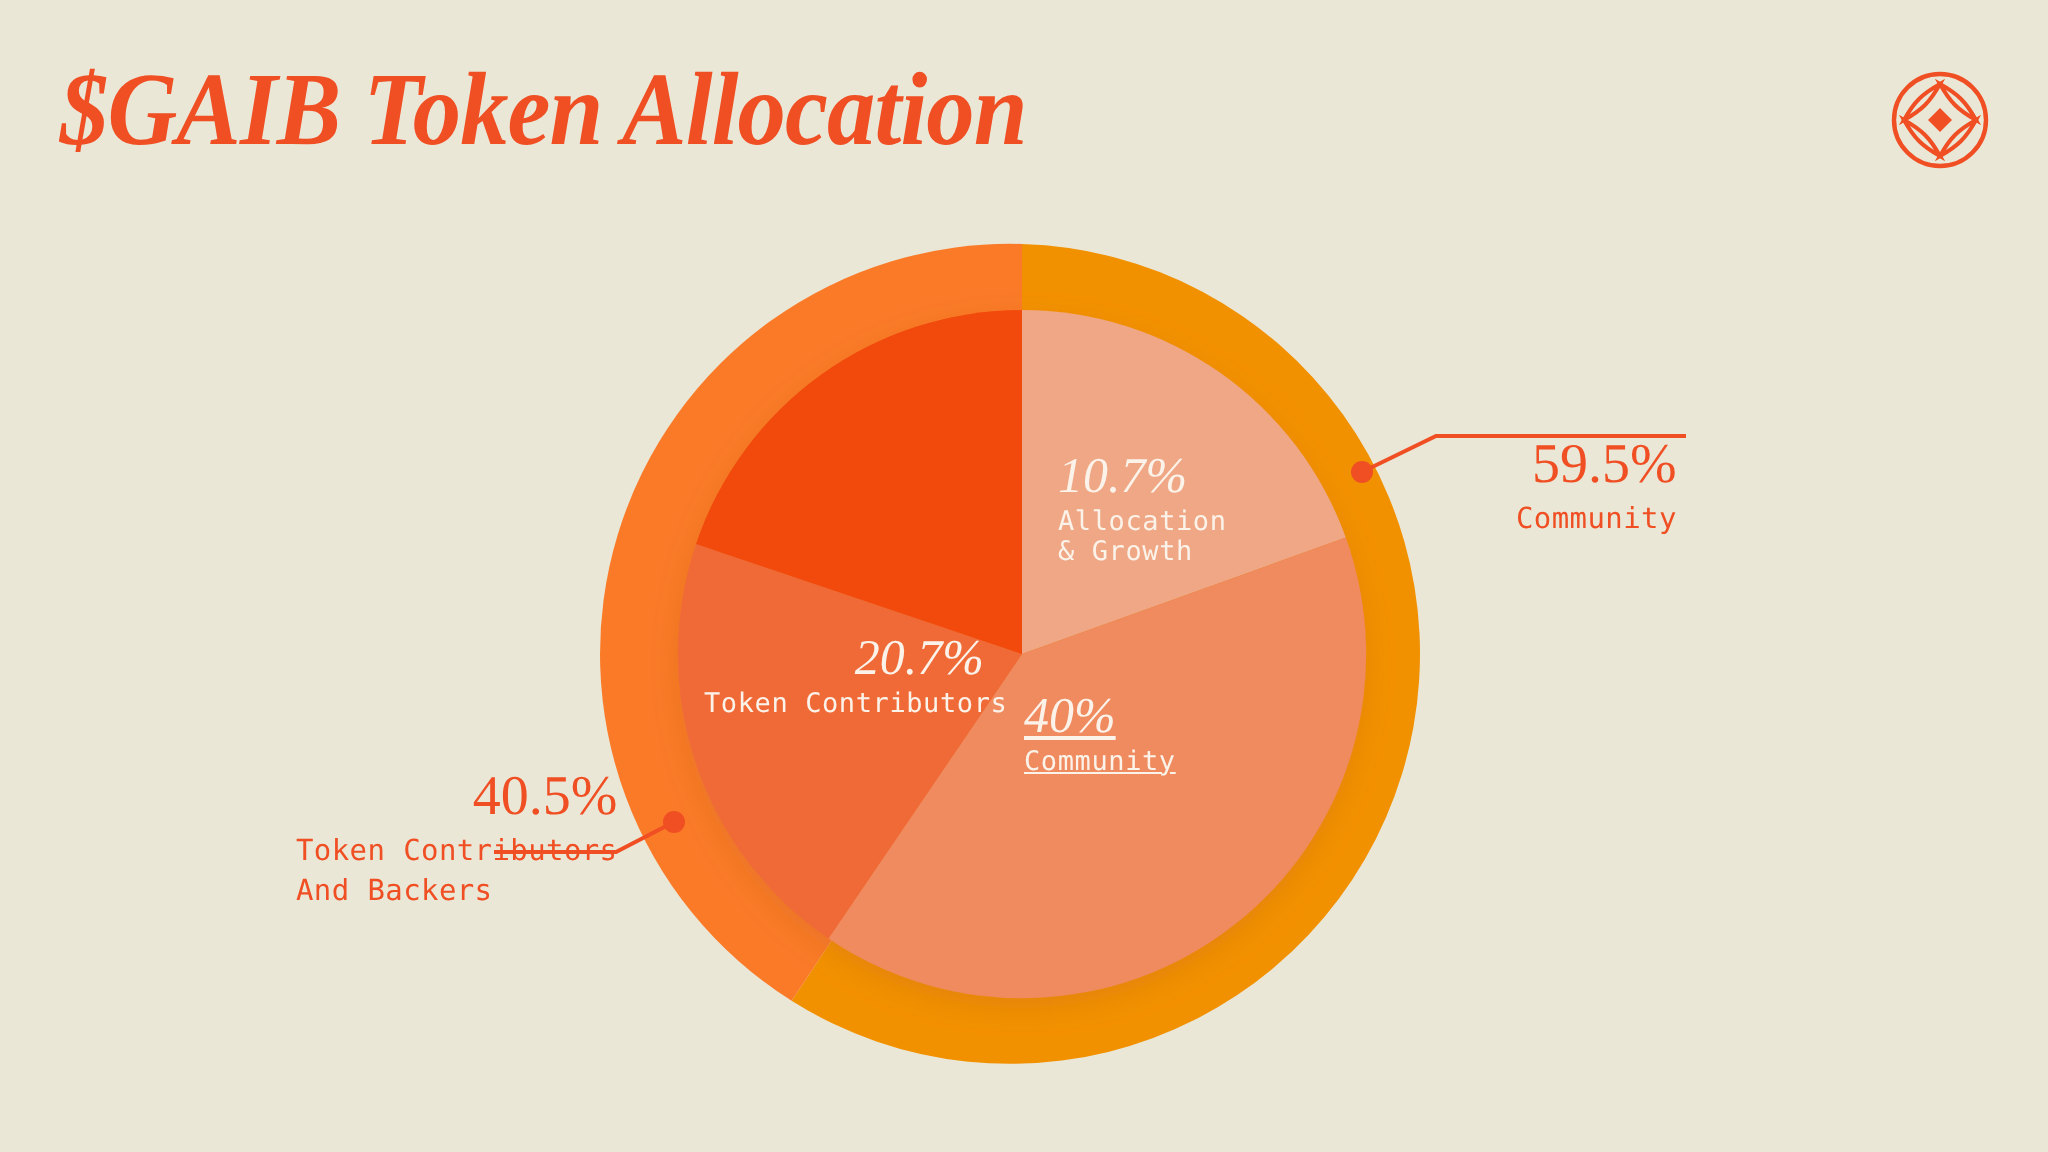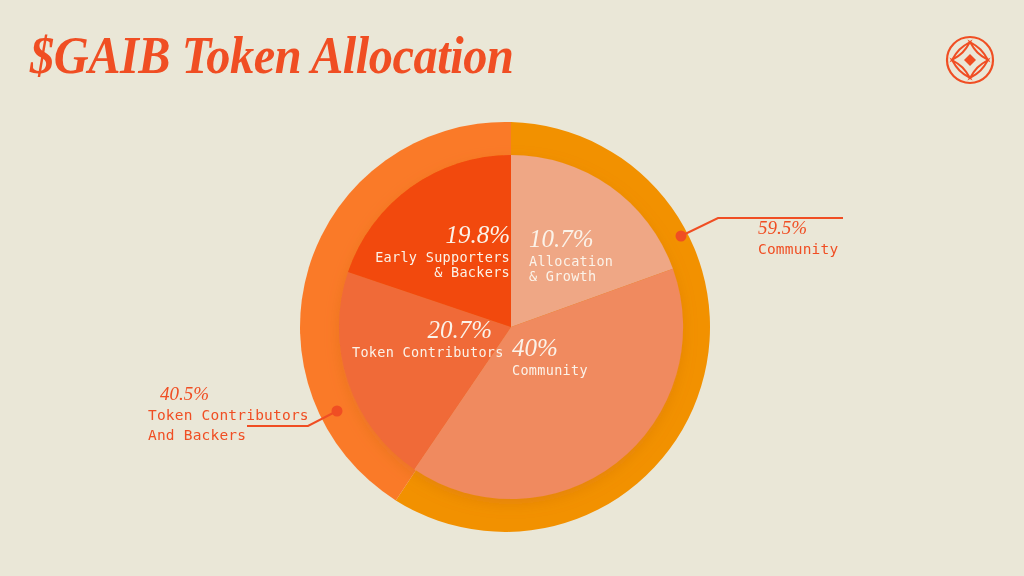--- a/index.html
+++ b/index.html
@@ -77,35 +77,35 @@
     font-size: 13.5px;
     letter-spacing: 0.3px;
     display: block;
   }
   .slice-label.align-right { text-align: right; }
   .slice-label.align-left  { text-align: left; }
 
   #label-early-supporters { left: 360px; top: 220px; width: 150px; }
   #label-ecosystem        { left: 529px; top: 224px; width: 120px; }
   #label-core             { left: 352px; top: 315px; width: 140px; }
-  #label-community-inner  { left: 512px; top: 333px; width: 130px; }
+  #label-community-inner  { left: 512px; top: 344px; width: 130px; text-decoration: underline; }
 
   
   .callout {
     position: absolute;
     color: #F04E23;
     line-height: 1.22;
     white-space: nowrap;
   }
   .callout .pct {
     font-family: "Liberation Serif", "DejaVu Serif", serif;
-    font-style: italic;
     font-weight: 400;
-    font-size: 19px;
+    font-size: 28px;
     display: block;
+    text-align: right;
   }
   .callout .nm {
     font-family: "DejaVu Sans Mono", "Liberation Mono", monospace;
     font-size: 14.5px;
     letter-spacing: 0.2px;
     display: block;
     margin-top: 2px;
   }
   #callout-community { left: 758px; top: 216px; text-align: left; }
   #callout-early     { left: 148px; top: 382px; text-align: left; }
@@ -155,25 +155,20 @@
       </g>
 
       <g>
         <path d="M 681 236 L 718 218 L 843 218" fill="none" stroke="#F04E23" stroke-width="2"></path>
         <circle cx="681" cy="236" r="5.5" fill="#F04E23"></circle>
         <path d="M 337 411 L 308 426 L 247 426" fill="none" stroke="#F04E23" stroke-width="2"></path>
         <circle cx="337" cy="411" r="5.5" fill="#F04E23"></circle>
       </g>
     </svg>
 
-    <div class="slice-label align-right" id="label-early-supporters">
-      <span class="pct">19.8%</span>
-      <span class="nm">Early Supporters</span>
-      <span class="nm">&amp; Backers</span>
-    </div>
 
     <div class="slice-label align-left" id="label-ecosystem">
       <span class="pct">10.7%</span>
       <span class="nm">Allocation</span>
       <span class="nm">&amp; Growth</span>
     </div>
 
     <div class="slice-label align-right" id="label-core">
       <span class="pct">20.7%</span>
       <span class="nm">Token Contributors</span>

